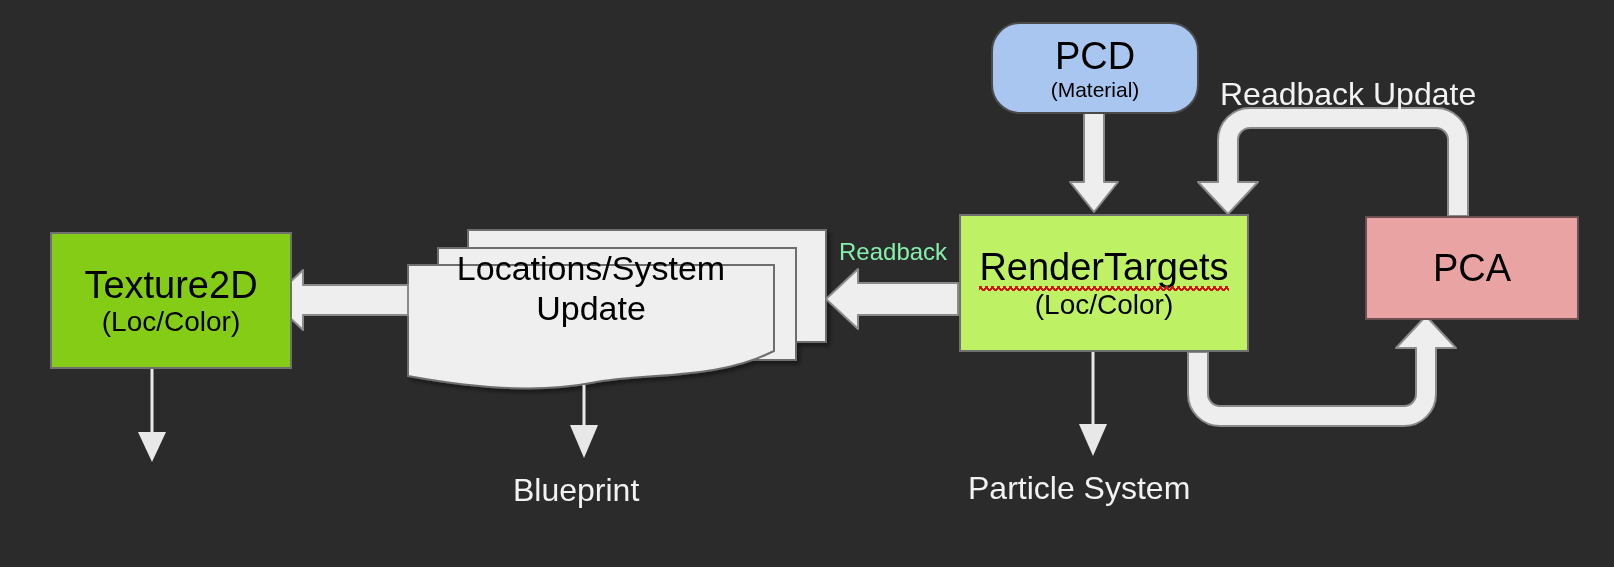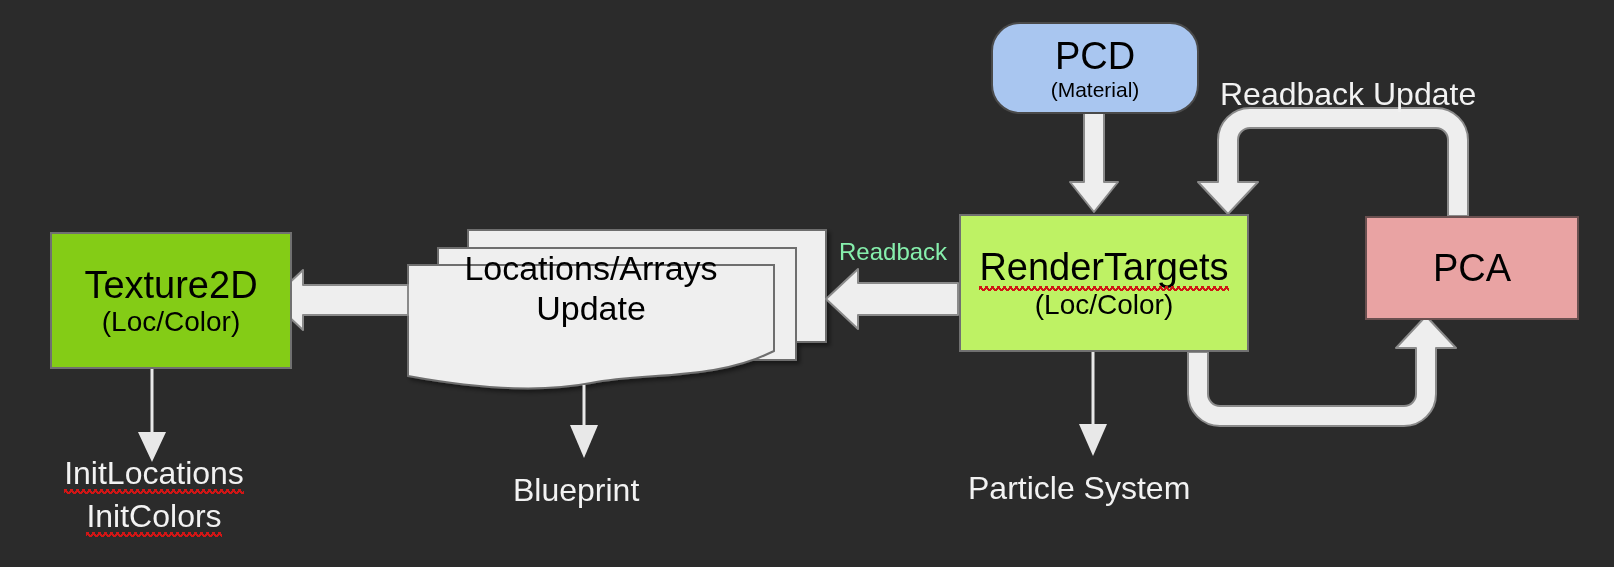--- a/index.html
+++ b/index.html
@@ -191,35 +191,27 @@
     <div class="title">PCA</div>
   </div>
 
   <div class="node" style="left:34px; top:232px; width:242px; height:137px; background:#84cc16; border-color:#707070;margin-left:16px;">
     <div class="title">Texture2D</div>
     <div class="sub">(Loc/Color)</div>
   </div>
 
   <div class="doc-stack" style="left:408px; top:248px; width:366px; height:100px;">
     <div class="doc-text" style="top:0;">
-      <div>Locations/Arrays</div>
+      <div>Locations/System</div>
       <div>Update</div>
     </div>
   </div>
 
   <div class="floating-label lbl-white" style="left:1220px; top:76px;">Readback Update</div>
 
   <div class="floating-label lbl-blue" style="left:839px; top:238px;">Readback</div>
 
-  <div class="floating-label lbl-white-spell" style="left:14px; top:455px; width:280px;">
-    <div style="margin-bottom:6px;">
-      <span class="spell">InitLocations</span>
-    </div>
-    <div>
-      <span class="spell">InitColors</span>
-    </div>
-  </div>
 
   <div class="floating-label lbl-white" style="left:968px; top:470px;">Particle System</div>
 
   <div class="floating-label lbl-white" style="left:513px; top:472px;">Blueprint</div>
 
 </div>
 
 </body></html>

